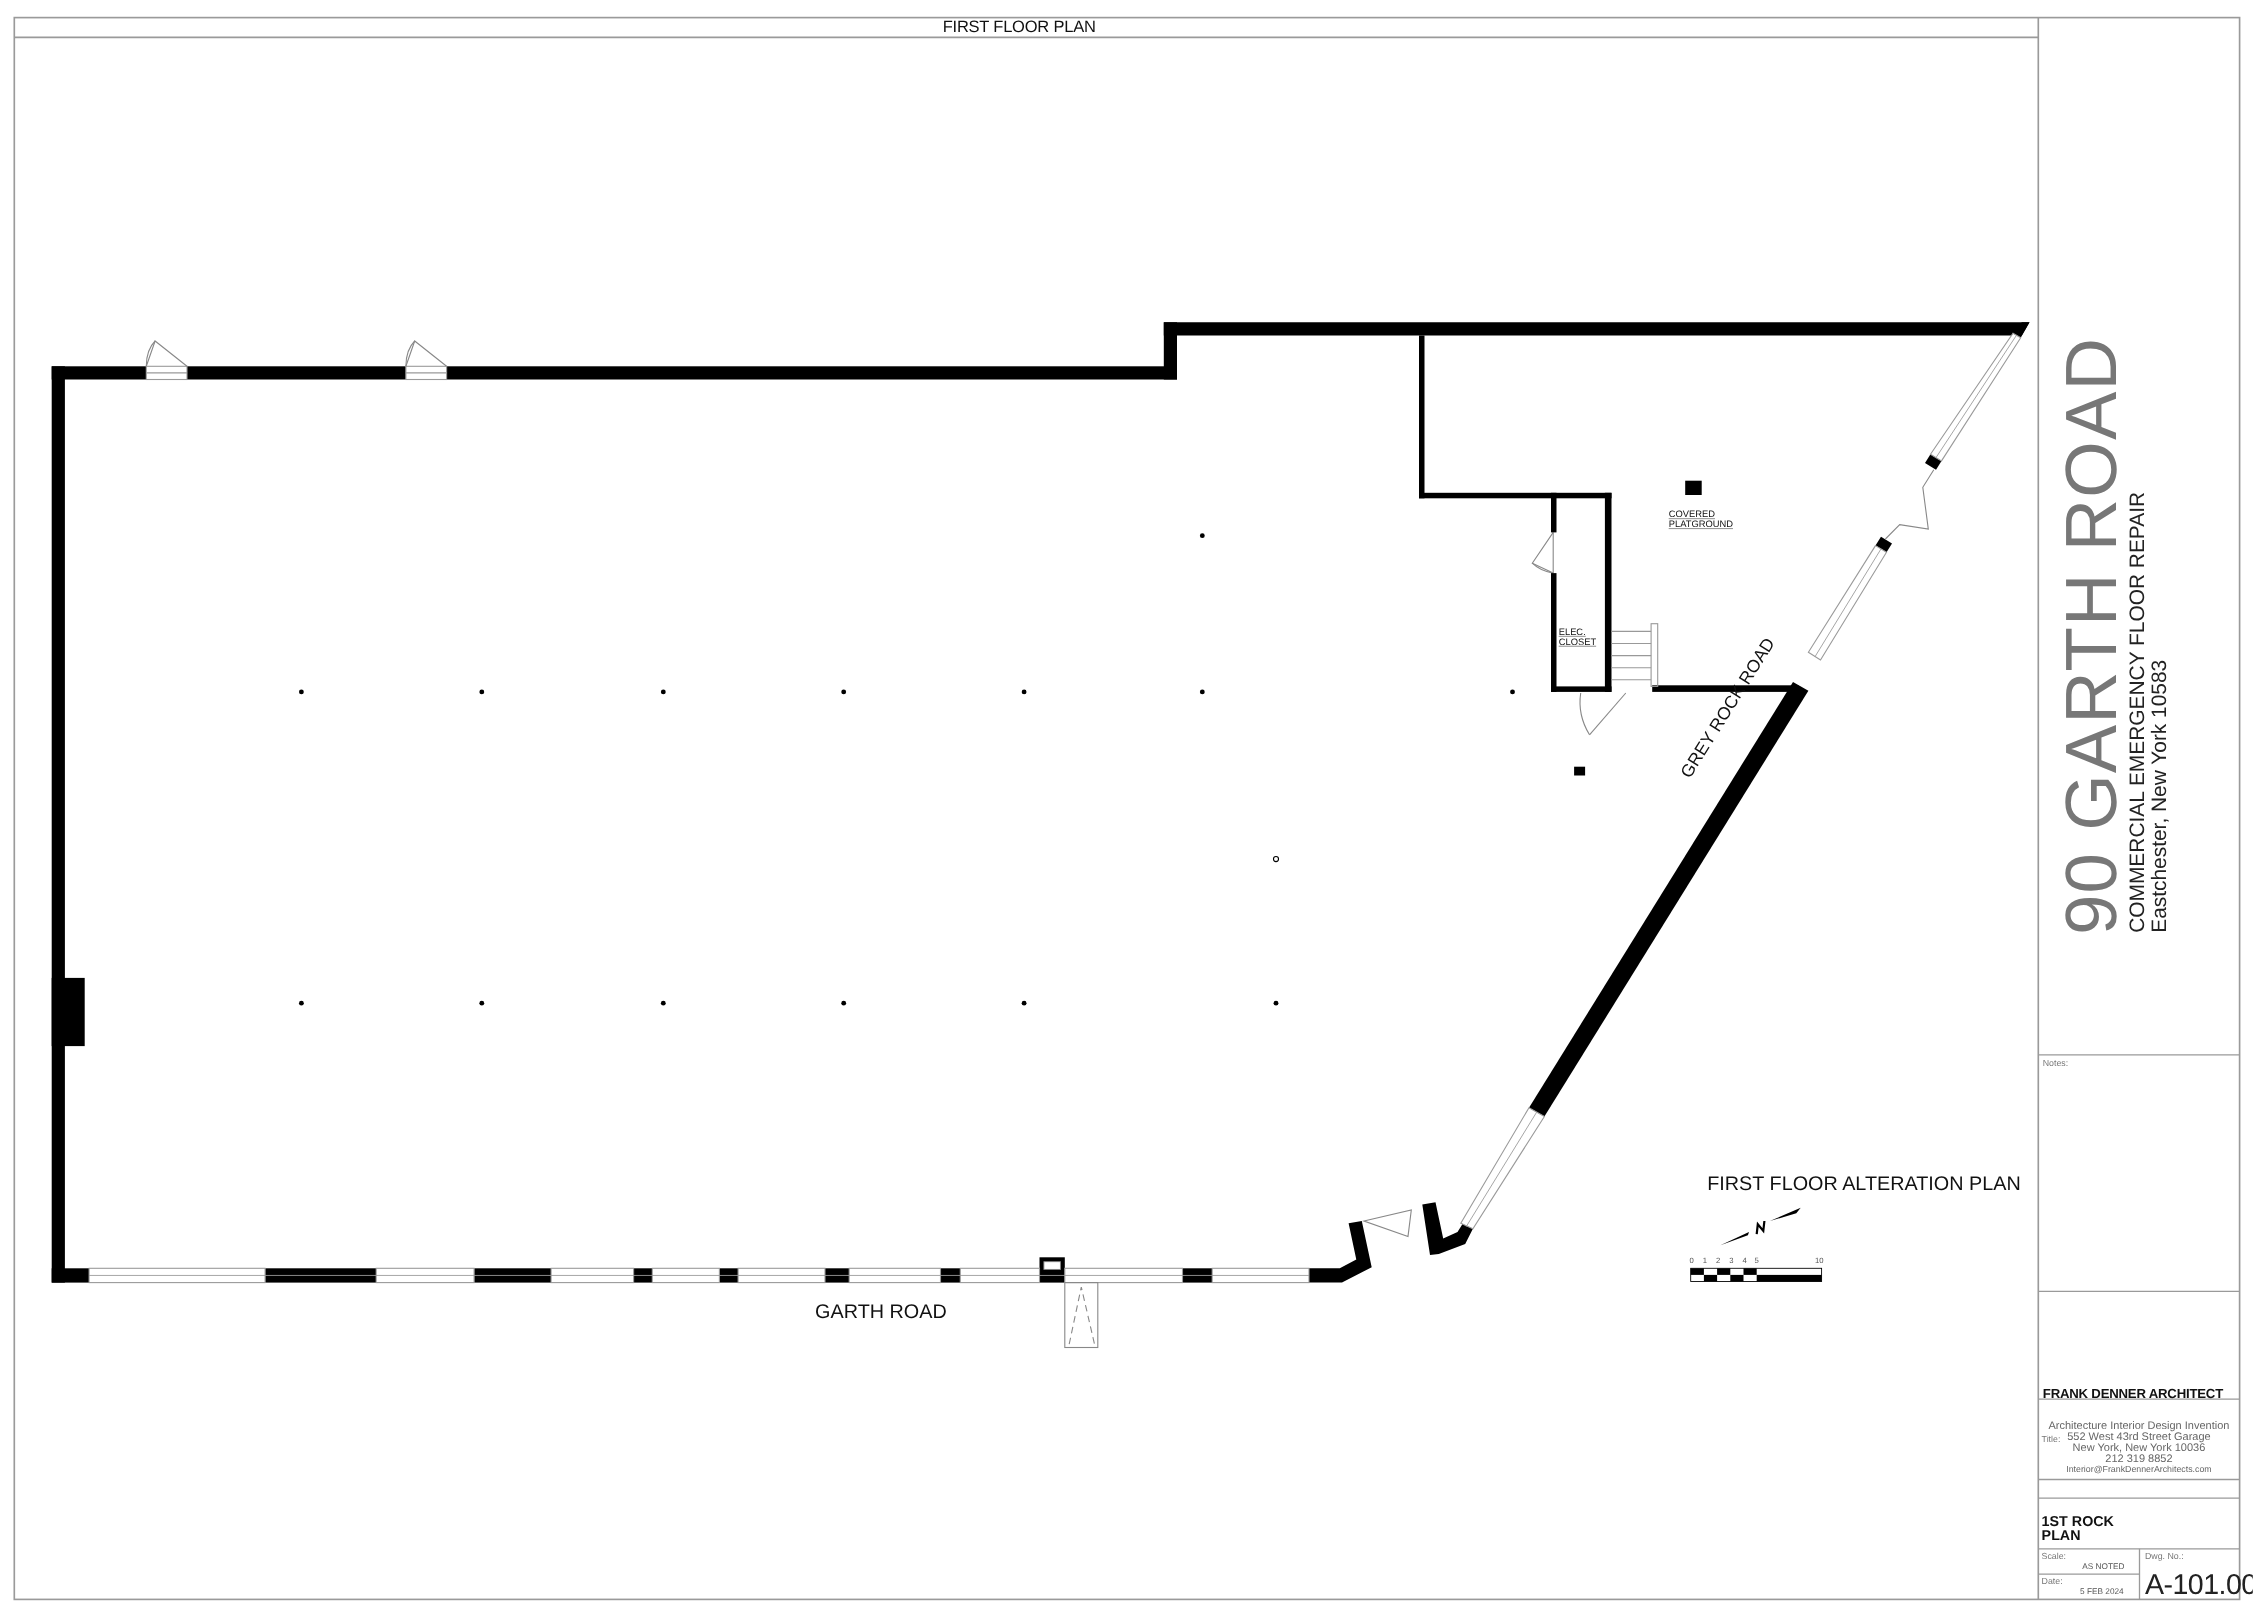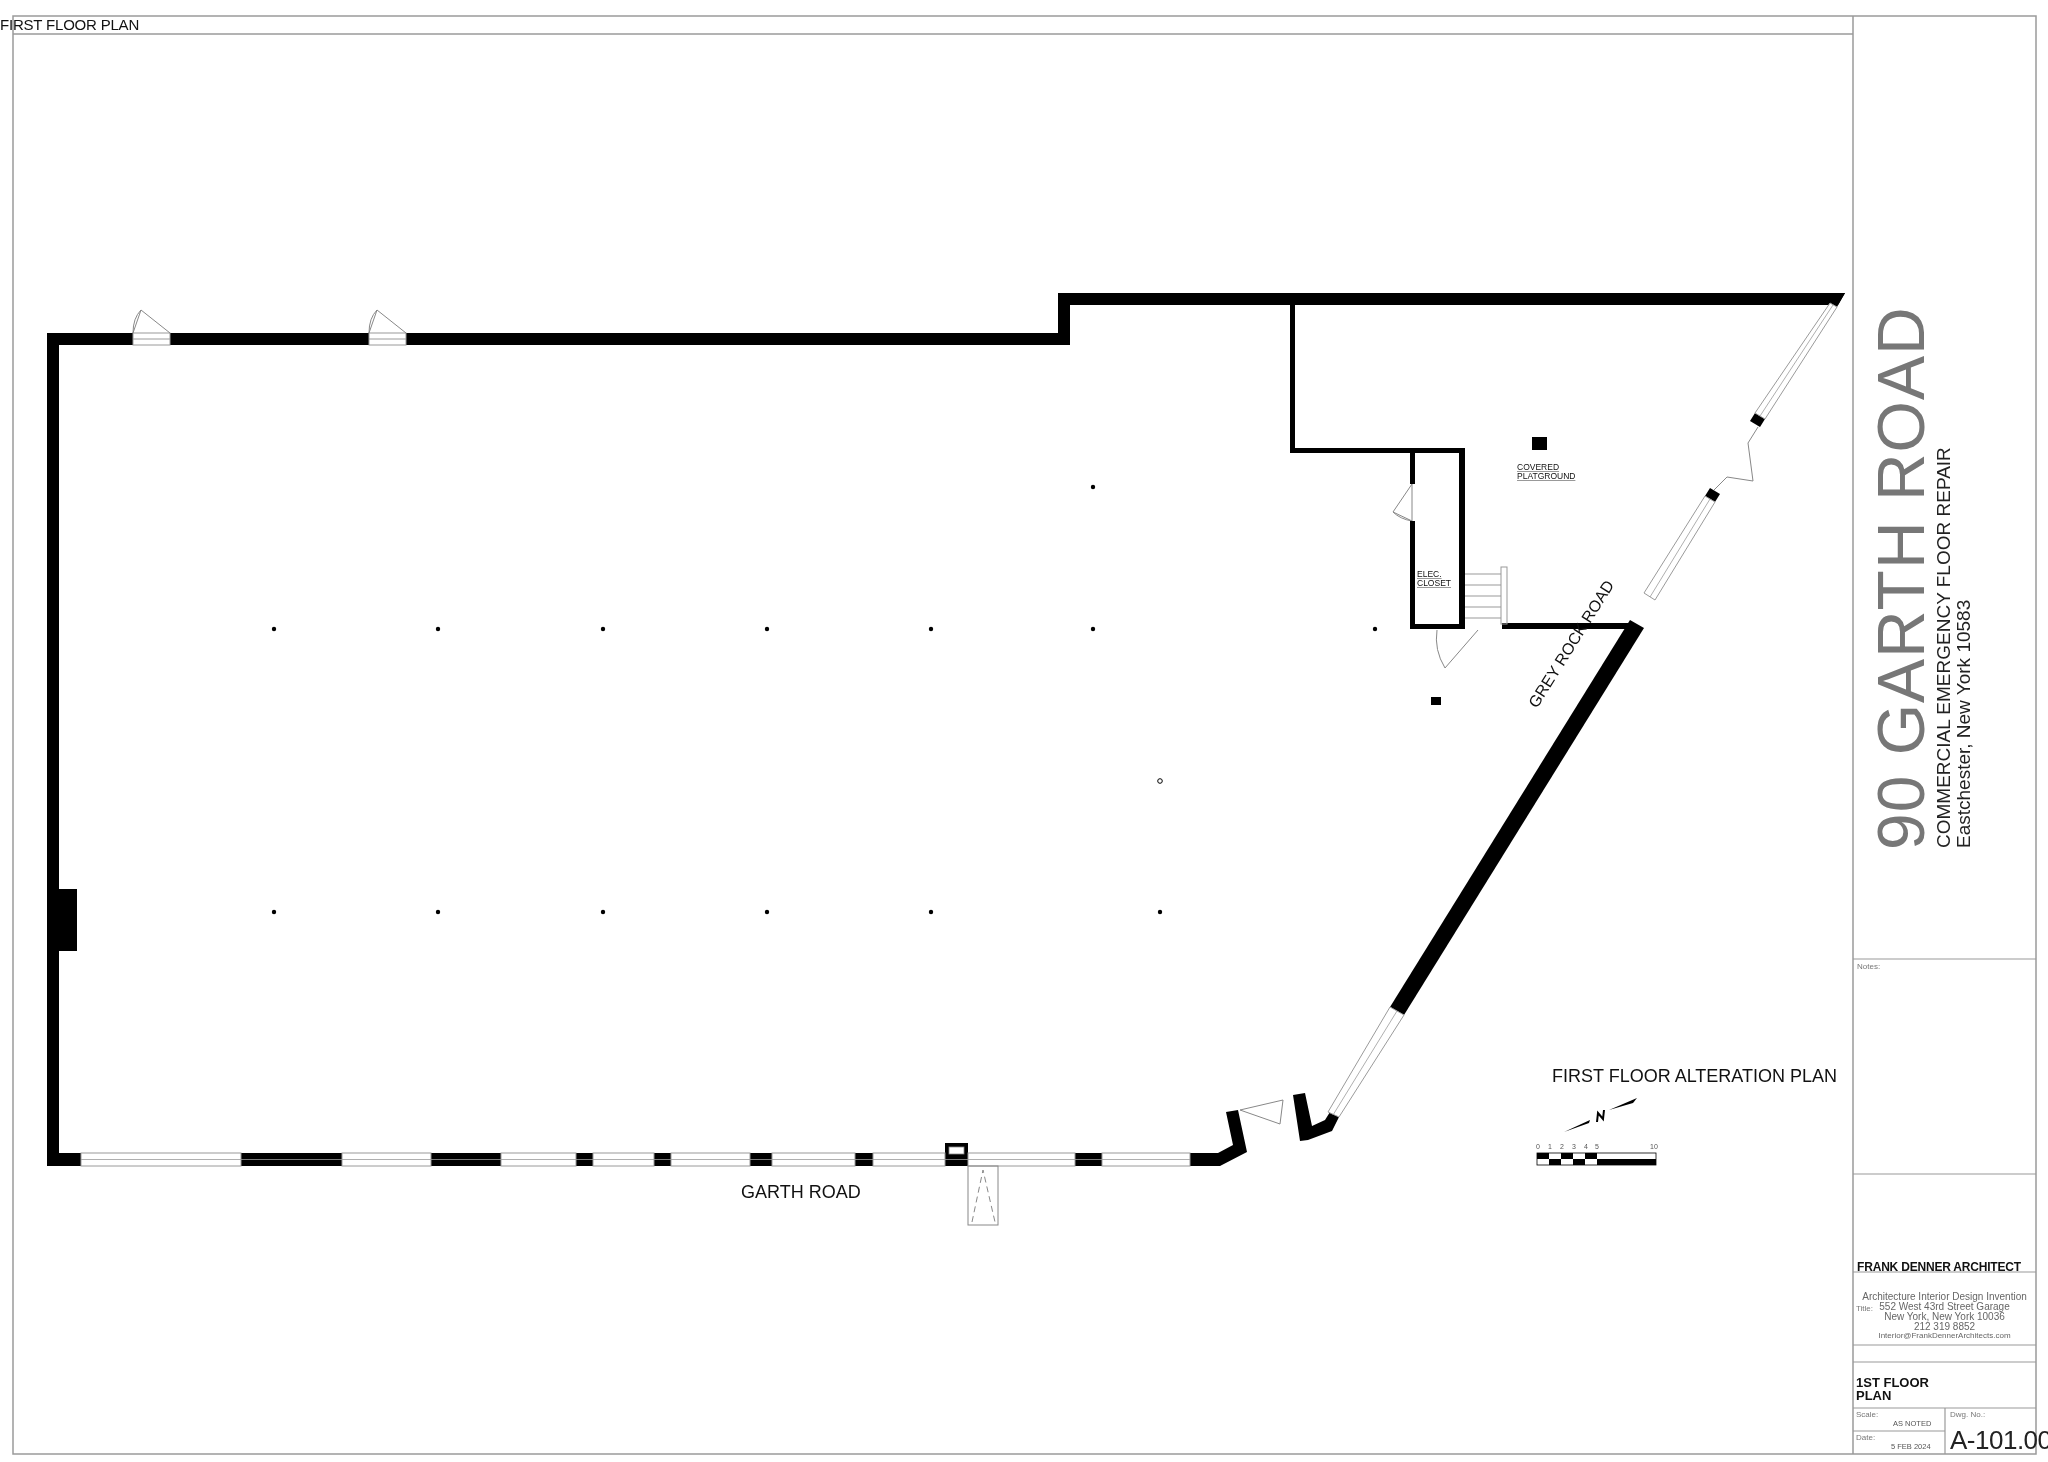--- a/index.html
+++ b/index.html
@@ -1,20 +1,20 @@
 <!DOCTYPE html>
 <html><head>
   <meta charset="utf-8">
   <style>
     html, body { margin: 0; padding: 0; background: #ffffff; }
     body { width: 2048px; height: 1462px; position: relative; overflow: hidden; font-family: "Liberation Sans", sans-serif; color: #111; }
     .sheet { position: absolute; left: 0; top: 0; width: 2048px; height: 1462px; }
     svg.plan { position: absolute; left: 0; top: 0; }
     .txt { position: absolute; white-space: nowrap; line-height: 1; }
-    .sheet-title { left: 0; width: 1853px; top: 17px; text-align: left; font-size: 15px; letter-spacing: -0.2px; }
+    .sheet-title { left: 0; width: 1853px; top: 17px; text-align: center; font-size: 15px; letter-spacing: -0.2px; }
     .street-garth { left: 741px; top: 1183px; font-size: 18px; }
     .street-grey { left: 1526px; top: 702px; font-size: 16px; transform-origin: 0 0; transform: rotate(-58deg); }
     .room-label { font-size: 8.5px; text-decoration: underline; text-decoration-color: #999; line-height: 1.1; }
     .room-covered { left: 1517px; top: 463px; }
     .room-elec { left: 1417px; top: 570px; }
     .alt-title { left: 1526px; top: 1067px; font-size: 18px; margin-left: 26px; }
     .scale-labels { position: absolute; left: 1536px; top: 1143px; width: 124px; height: 10px; font-size: 7px; color: #555; }
     .scale-labels span { position: absolute; top: 0; }
     .project-name { position: absolute; left: 1868px; top: 850px; font-size: 66px; color: #777; transform-origin: 0 0; transform: rotate(-90deg); font-weight: 300; letter-spacing: 1px; }
     .project-sub { position: absolute; font-size: 19px; color: #222; transform-origin: 0 0; transform: rotate(-90deg); }
@@ -229,21 +229,21 @@
 
   <div class="txt firm-name">FRANK DENNER ARCHITECT</div>
   <div class="txt firm-line" style="top:1292px">Architecture   Interior Design   Invention</div>
   <div class="txt firm-line" style="top:1302px">552 West 43rd Street Garage</div>
   <div class="txt firm-line" style="top:1312px">New York, New York 10036</div>
   <div class="txt firm-line" style="top:1322px">212  319  8852</div>
   <div class="txt firm-line" style="top:1332px; font-size:8px">Interior@FrankDennerArchitects.com</div>
 
   <div class="txt tb-small" style="left:1856px; top:1305px">Title:</div>
   <div class="tb-title-val">
-    <div>1ST FLOOR</div>
+    <div>1ST ROCK</div>
     <div>PLAN</div>
   </div>
 
   <div class="txt tb-small" style="left:1856px; top:1411px">Scale:</div>
   <div class="txt tb-value-small" style="left:1893px; top:1420px">AS NOTED</div>
   <div class="txt tb-small" style="left:1856px; top:1434px">Date:</div>
   <div class="txt tb-value-small" style="left:1891px; top:1443px">5 FEB 2024</div>
   <div class="txt tb-small" style="left:1950px; top:1411px">Dwg. No.:</div>
   <div class="txt dwg-no">A-101.00</div>
 

